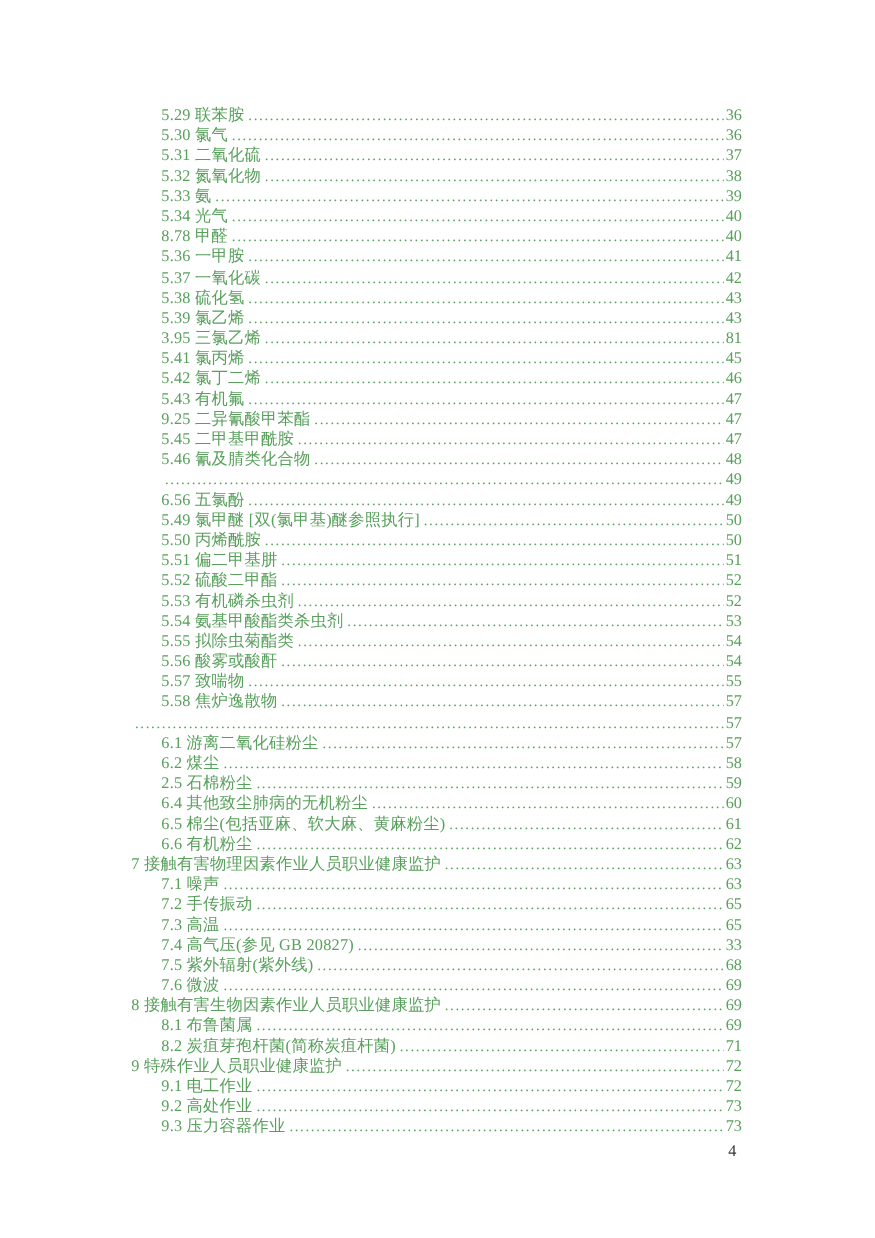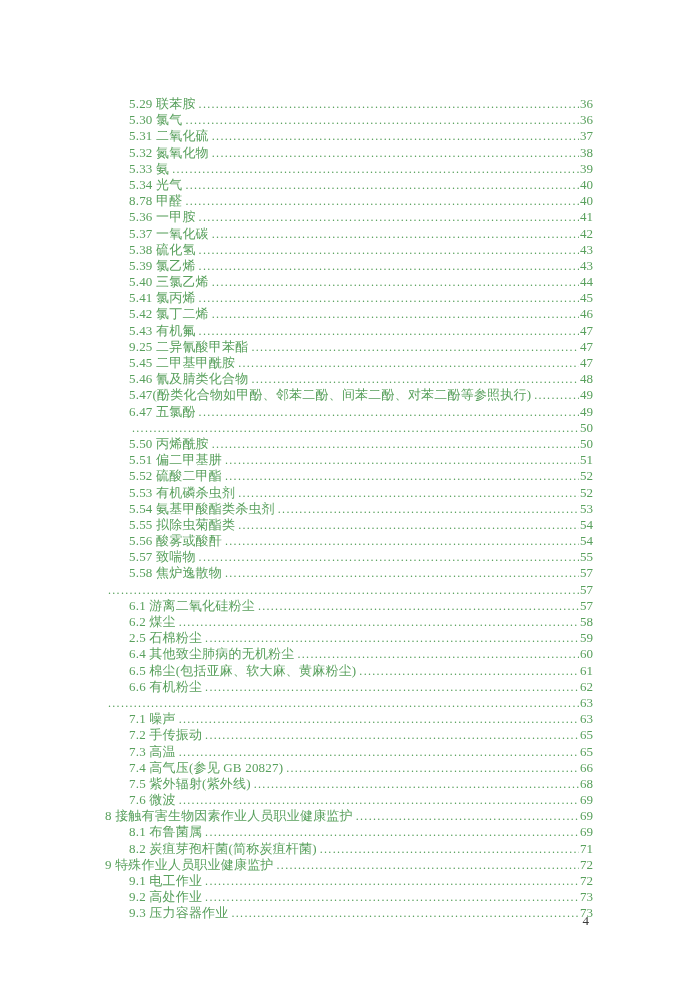--- a/index.html
+++ b/index.html
@@ -42,36 +42,36 @@
   .toc-leader {
     flex: 1 1 auto;
     overflow: hidden;
     letter-spacing: 1.3px;
     margin-left: 3px;
     margin-right: 1px;
     font-size: 12px;
   }
   .toc-page {
     flex: 0 0 auto;
-    text-align: left;
+    text-align: center;
     min-width: 14px;
   }
   .footer-page-number {
     position: absolute;
     top: 913px;
     right: 111px;
     font-size: 13px;
     color: #3a3a3a;
   }
 </style>
 </head>
 <body>
 
 <div class="page">
-  <div class="toc" style="color: rgb(88, 160, 92); margin-top: 12px;">
+  <div class="toc" style="color: rgb(88, 160, 92);">
       <div class="toc-row level2">
         <span class="toc-label">5.29 联苯胺</span>
         <span class="toc-leader">............................................................................................................................................................................................................................</span>
         <span class="toc-page">36</span>
       </div>
       <div class="toc-row level2">
         <span class="toc-label">5.30 氯气</span>
         <span class="toc-leader">............................................................................................................................................................................................................................</span>
         <span class="toc-page">36</span>
       </div>
@@ -114,23 +114,23 @@
         <span class="toc-label">5.38 硫化氢</span>
         <span class="toc-leader">............................................................................................................................................................................................................................</span>
         <span class="toc-page">43</span>
       </div>
       <div class="toc-row level2">
         <span class="toc-label">5.39 氯乙烯</span>
         <span class="toc-leader">............................................................................................................................................................................................................................</span>
         <span class="toc-page">43</span>
       </div>
       <div class="toc-row level2">
-        <span class="toc-label">5.40 三氯乙烯</span>
-        <span class="toc-leader">............................................................................................................................................................................................................................</span>
-        <span class="toc-page">44</span>
+        <span class="toc-label">3.95 三氯乙烯</span>
+        <span class="toc-leader">............................................................................................................................................................................................................................</span>
+        <span class="toc-page">81</span>
       </div>
       <div class="toc-row level2">
         <span class="toc-label">5.41 氯丙烯</span>
         <span class="toc-leader">............................................................................................................................................................................................................................</span>
         <span class="toc-page">45</span>
       </div>
       <div class="toc-row level2">
         <span class="toc-label">5.42 氯丁二烯</span>
         <span class="toc-leader">............................................................................................................................................................................................................................</span>
         <span class="toc-page">46</span>
@@ -149,30 +149,30 @@
         <span class="toc-label">5.45 二甲基甲酰胺</span>
         <span class="toc-leader">............................................................................................................................................................................................................................</span>
         <span class="toc-page">47</span>
       </div>
       <div class="toc-row level2">
         <span class="toc-label">5.46 氰及腈类化合物</span>
         <span class="toc-leader">............................................................................................................................................................................................................................</span>
         <span class="toc-page">48</span>
       </div>
       <div class="toc-row level2">
-        <span class="toc-label">5.47(酚类化合物如甲酚、邻苯二酚、间苯二酚、对苯二酚等参照执行)</span>
         <span class="toc-leader">............................................................................................................................................................................................................................</span>
         <span class="toc-page">49</span>
       </div>
       <div class="toc-row level2">
-        <span class="toc-label">6.47 五氯酚</span>
+        <span class="toc-label">6.56 五氯酚</span>
         <span class="toc-leader">............................................................................................................................................................................................................................</span>
         <span class="toc-page">49</span>
       </div>
       <div class="toc-row level2">
+        <span class="toc-label">5.49 氯甲醚 [双(氯甲基)醚参照执行]</span>
         <span class="toc-leader">............................................................................................................................................................................................................................</span>
         <span class="toc-page">50</span>
       </div>
       <div class="toc-row level2">
         <span class="toc-label">5.50 丙烯酰胺</span>
         <span class="toc-leader">............................................................................................................................................................................................................................</span>
         <span class="toc-page">50</span>
       </div>
       <div class="toc-row level2">
         <span class="toc-label">5.51 偏二甲基肼</span>
@@ -242,20 +242,21 @@
         <span class="toc-label">6.5 棉尘(包括亚麻、软大麻、黄麻粉尘)</span>
         <span class="toc-leader">............................................................................................................................................................................................................................</span>
         <span class="toc-page">61</span>
       </div>
       <div class="toc-row level2">
         <span class="toc-label">6.6 有机粉尘</span>
         <span class="toc-leader">............................................................................................................................................................................................................................</span>
         <span class="toc-page">62</span>
       </div>
       <div class="toc-row level1">
+        <span class="toc-label">7 接触有害物理因素作业人员职业健康监护</span>
         <span class="toc-leader">............................................................................................................................................................................................................................</span>
         <span class="toc-page">63</span>
       </div>
       <div class="toc-row level2">
         <span class="toc-label">7.1 噪声</span>
         <span class="toc-leader">............................................................................................................................................................................................................................</span>
         <span class="toc-page">63</span>
       </div>
       <div class="toc-row level2">
         <span class="toc-label">7.2 手传振动</span>
@@ -263,21 +264,21 @@
         <span class="toc-page">65</span>
       </div>
       <div class="toc-row level2">
         <span class="toc-label">7.3 高温</span>
         <span class="toc-leader">............................................................................................................................................................................................................................</span>
         <span class="toc-page">65</span>
       </div>
       <div class="toc-row level2">
         <span class="toc-label">7.4 高气压(参见 GB 20827)</span>
         <span class="toc-leader">............................................................................................................................................................................................................................</span>
-        <span class="toc-page">66</span>
+        <span class="toc-page">33</span>
       </div>
       <div class="toc-row level2">
         <span class="toc-label">7.5 紫外辐射(紫外线)</span>
         <span class="toc-leader">............................................................................................................................................................................................................................</span>
         <span class="toc-page">68</span>
       </div>
       <div class="toc-row level2">
         <span class="toc-label">7.6 微波</span>
         <span class="toc-leader">............................................................................................................................................................................................................................</span>
         <span class="toc-page">69</span>

